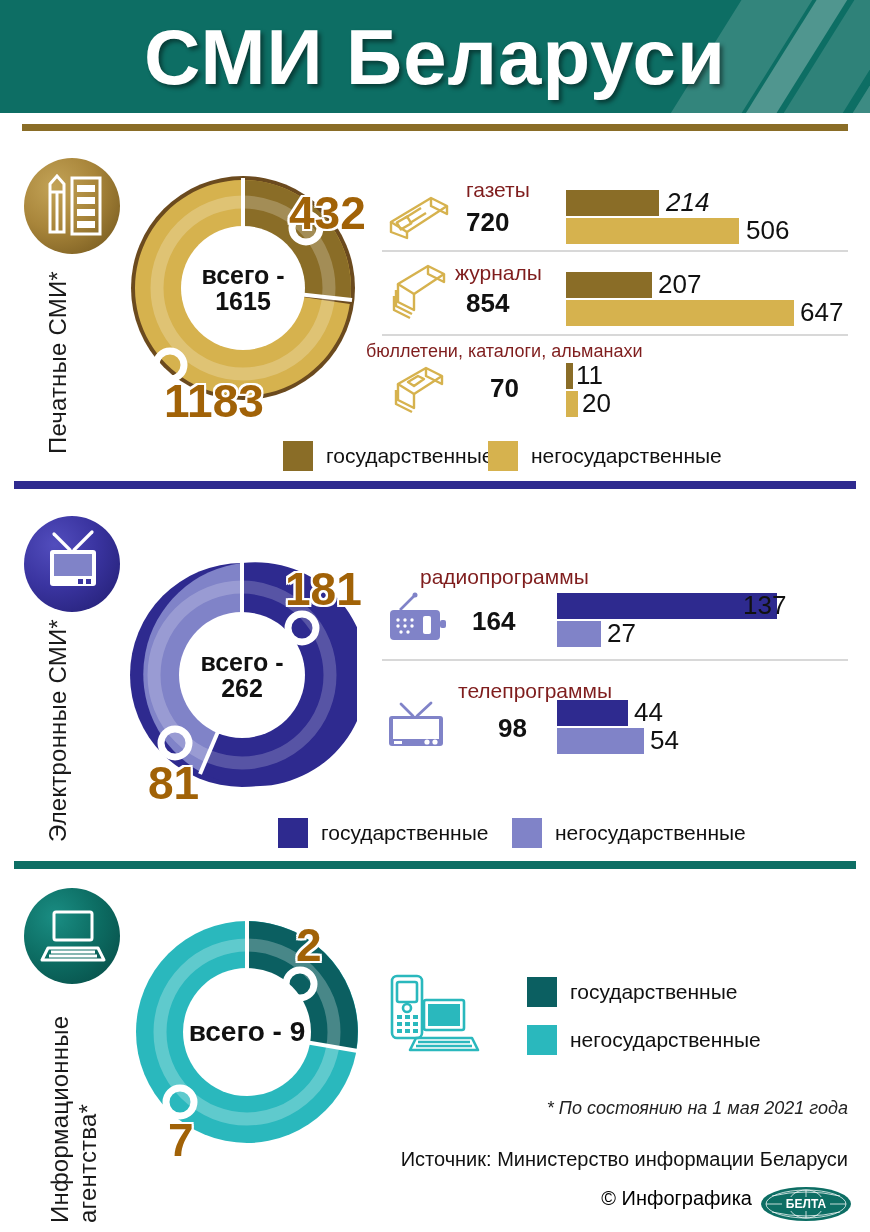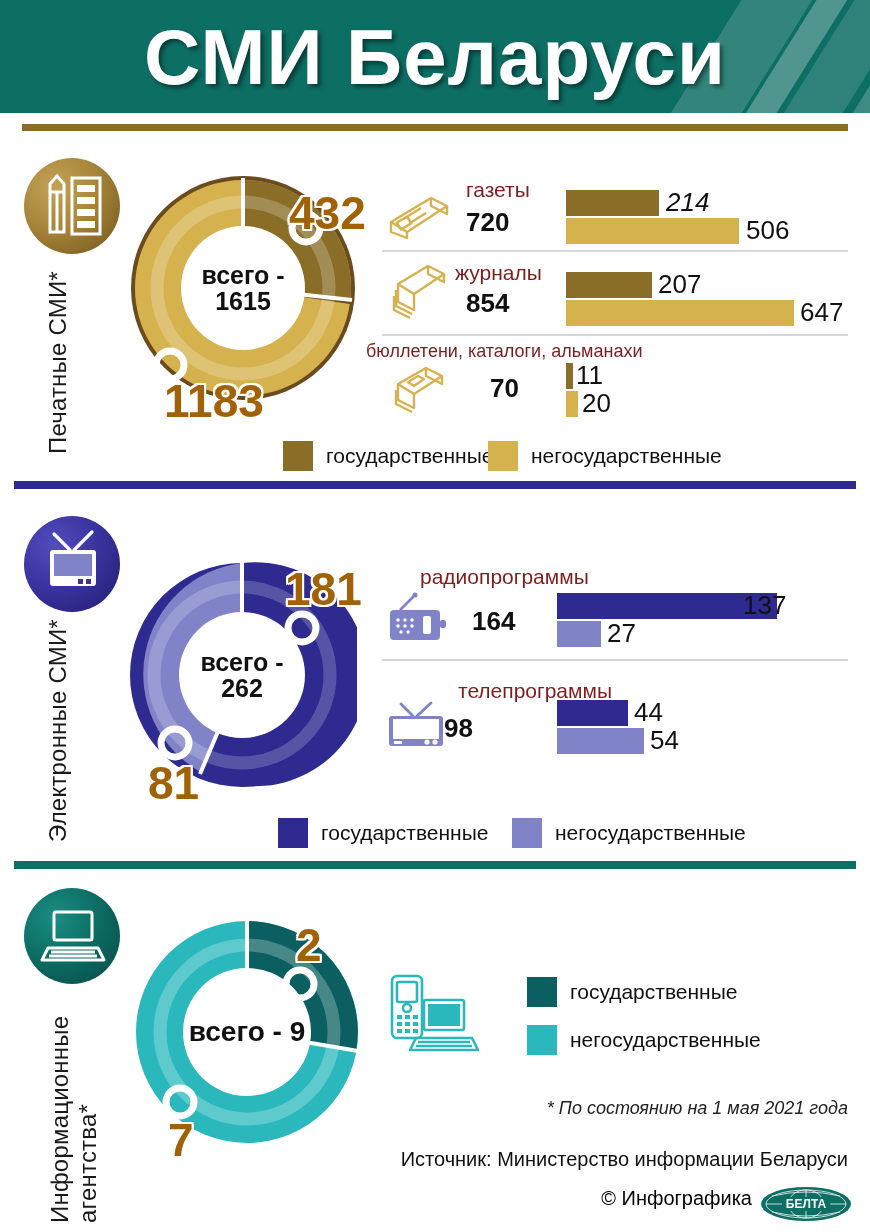--- a/index.html
+++ b/index.html
@@ -315,21 +315,21 @@
   <g stroke="#8083c8" stroke-width="2.8" fill="none" stroke-linecap="round">
     <line x1="30" y1="16" x2="18" y2="4"></line>
     <line x1="34" y1="16" x2="48" y2="3"></line>
   </g>
   <rect x="6" y="16" width="54" height="30" rx="3" fill="#8083c8"></rect>
   <rect x="10" y="19" width="46" height="20" fill="#ffffff"></rect>
   <rect x="11" y="41" width="8" height="3" fill="#ffffff"></rect>
   <circle cx="44" cy="42" r="2.6" fill="#ffffff"></circle>
   <circle cx="52" cy="42" r="2.6" fill="#ffffff"></circle>
 </svg>
-<div class="row-total" style="left:444px; top:713px;">98</div>
+<div class="row-total" style="left:498px; top:713px;">98</div>
 <div class="bar" style="left:557px; top:700px; width:71px; background:#2e2a8f;"></div>
 <div class="bar-val" style="left:634px; top:697px;">44</div>
 <div class="bar" style="left:557px; top:728px; width:87px; background:#8083c8;"></div>
 <div class="bar-val" style="left:650px; top:725px;">54</div>
 
 <div class="legend-item" style="left:278px; top:818px;">
   <div class="legend-sw" style="background:#2e2a8f;"></div>
   <div class="legend-tx">государственные</div>
 </div>
 <div class="legend-item" style="left:512px; top:818px;">

